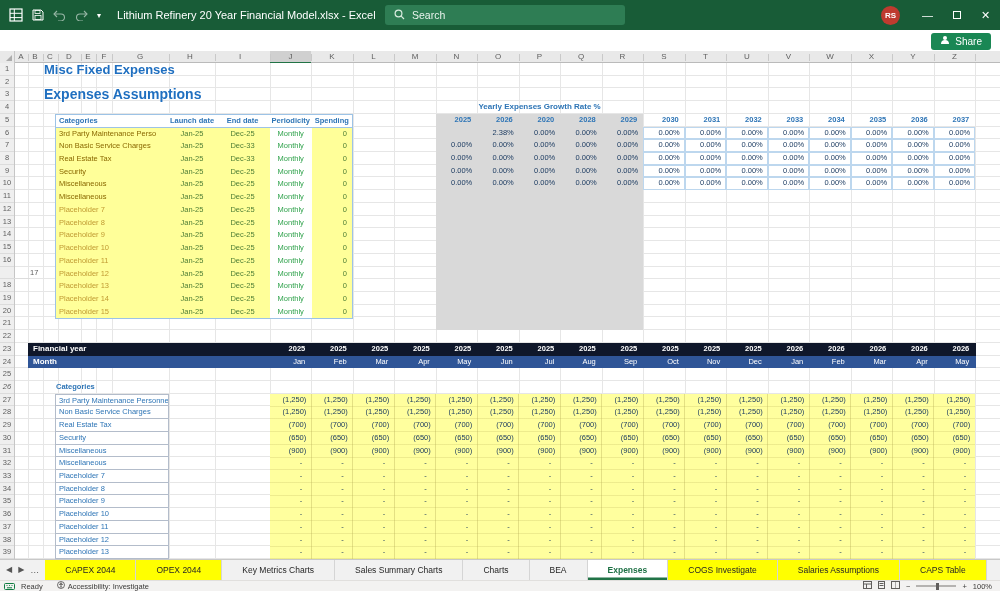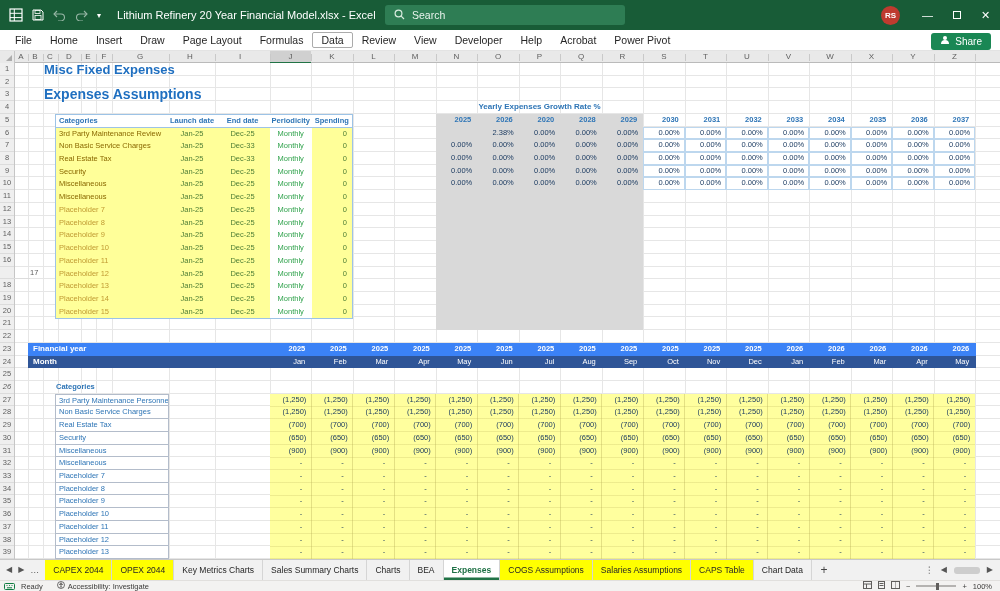--- a/index.html
+++ b/index.html
@@ -59,21 +59,21 @@
   
   .gray-box{position:absolute;left:435.8px;top:113.9px;width:207.5px;height:216.2px;background:#D9D9D9;z-index:2;}
   .growth-title{position:absolute;left:415.8px;top:101.2px;width:247.5px;height:12.72px;line-height:12.7px;text-align:center;font-size:8px;font-weight:bold;color:#2E75B6;z-index:3;}
   .growth{position:absolute;left:435.8px;top:113.9px;display:grid;grid-template-columns:repeat(13,41.5px);grid-auto-rows:12.72px;z-index:3;}
   .gyear{font-size:7.5px;font-weight:bold;color:#2E75B6;text-align:right;padding-right:6px;line-height:12.7px;}
   .gcell{font-size:7.5px;color:#17375E;text-align:right;padding-right:5px;line-height:12.7px;}
   .gcell.bordered{background:#fff;outline:1px solid #BDD7EE;outline-offset:-1px;}
 
   
   .fyrow,.morow{position:absolute;left:28px;width:947.5px;height:12.72px;z-index:3;color:#fff;}
-  .fyrow{top:342.8px;background:#3b82f6;}
+  .fyrow{top:342.8px;background:#0f172a;}
   .morow{top:355.5px;background:#2F5597;}
   .b-lbl{position:absolute;left:5px;top:0;line-height:12.7px;font-size:8px;font-weight:bold;}
   .b-cell{position:absolute;top:0;width:41.5px;line-height:12.7px;font-size:7.5px;text-align:right;padding-right:6px;font-weight:bold;}
   .morow .b-cell{font-weight:normal;}
 
   .catlabel{position:absolute;left:56px;top:380.9px;height:12.72px;line-height:12.7px;font-size:7.5px;font-weight:bold;color:#2E75B6;z-index:3;}
 
   
   .catcol{position:absolute;left:55px;top:393.7px;width:114px;z-index:3;}
   .catcell{height:12.72px;line-height:11.7px;border:1px solid #B3BCCA;border-top:none;background:#fff;color:#2E75B6;font-size:7.5px;padding-left:3px;overflow:hidden;white-space:nowrap;}
@@ -83,21 +83,21 @@
       repeating-linear-gradient(to right,transparent 0 40.5px,rgba(176,166,80,.35) 40.5px 41.5px),
       repeating-linear-gradient(to bottom,transparent 0 11.72px,rgba(176,166,80,.22) 11.72px 12.72px);
     display:grid;grid-template-columns:repeat(17,41.5px);grid-auto-rows:12.72px;}
   .vcell{font-size:7.5px;color:#17375E;text-align:right;padding-right:5px;line-height:12.7px;}
   .vcell.dash{padding-right:9px;}
 
   
   .tabbar{position:absolute;left:0;top:559px;width:1000px;height:21px;background:#F1F1F1;border-top:1px solid #C8C8C8;display:flex;align-items:stretch;z-index:7;}
   .tabnav{display:flex;align-items:center;gap:6px;padding:0 6px;color:#555;}
   .tn-btn{font-size:8px;line-height:1;}
-  .stab{display:flex;align-items:center;padding:0 8px;border-right:1px solid #D5D5D5;color:#262626;font-size:8.5px;white-space:nowrap;}
+  .stab{display:flex;align-items:center;padding:0 20px;border-right:1px solid #D5D5D5;color:#262626;font-size:8.5px;white-space:nowrap;}
   .stab.yellow{background:#FFFF00;}
   .stab.active{background:#fff;color:#1E7145;font-weight:bold;box-shadow:inset 0 -2.5px 0 #217346;}
   .tabplus{width:24px;display:flex;align-items:center;justify-content:center;color:#444;font-size:12px;}
   .tab-right{margin-left:auto;display:flex;align-items:center;gap:7px;padding-right:7px;color:#555;}
   .hthumb{width:26px;height:7px;background:#CDCDCD;border-radius:3px;}
 
   
   .statusbar{position:absolute;left:0;top:580px;width:1000px;height:11px;background:#F3F2F1;border-top:1px solid #E1DFDD;display:flex;align-items:center;font-size:7.5px;color:#3B3A39;z-index:7;}
   .sb-kb{margin-left:4px;display:flex;align-items:center;}
   .sb-ready{margin-left:6px;}
@@ -156,35 +156,20 @@
     <div class="tb-right">
       <div class="avatar">RS</div>
       <div class="winbtn">—</div>
       <div class="winbtn">
           <span class="restore-glyph"></span>
         </div>
       <div class="winbtn">✕</div>
     </div>
   </div>
 
-  <div class="menubar" id="menu-items">
-      <div class="menu-item">File</div>
-      <div class="menu-item">Home</div>
-      <div class="menu-item">Insert</div>
-      <div class="menu-item">Draw</div>
-      <div class="menu-item">Page Layout</div>
-      <div class="menu-item">Formulas</div>
-      <div class="menu-item focused">Data</div>
-      <div class="menu-item">Review</div>
-      <div class="menu-item">View</div>
-      <div class="menu-item">Developer</div>
-      <div class="menu-item">Help</div>
-      <div class="menu-item">Acrobat</div>
-      <div class="menu-item">Power Pivot</div>
-    </div>
   <div class="share-btn">
     <span>
       <svg width="10" height="10" viewBox="0 0 10 10">
           <circle cx="5" cy="3" r="2" fill="#fff"></circle>
           <path d="M1 9 a4 4 0 0 1 8 0 Z" fill="#fff"></path>
         </svg>
     </span>
     <span>Share</span>
   </div>
 
@@ -321,21 +306,21 @@
 
   <div class="atable" id="atable">
       <div class="arow head">
         <div class="acell h-cat">Categories</div>
         <div class="acell h-c w-launch">Launch date</div>
         <div class="acell h-c w-end">End date</div>
         <div class="acell h-c w-per">Periodicity</div>
         <div class="acell h-c w-sp">Spending</div>
       </div>
       <div class="arow">
-        <div class="acell c-cat">3rd Party Maintenance Review</div>
+        <div class="acell c-cat">3rd Party Maintenance Perso</div>
         <div class="acell c-date w-launch">Jan-25</div>
         <div class="acell c-date w-end">Dec-25</div>
         <div class="acell c-per w-per">Monthly</div>
         <div class="acell c-sp w-sp">0</div>
       </div>
       <div class="arow">
         <div class="acell c-cat">Non Basic Service Charges</div>
         <div class="acell c-date w-launch">Jan-25</div>
         <div class="acell c-date w-end">Dec-33</div>
         <div class="acell c-per w-per">Monthly</div>
@@ -805,21 +790,21 @@
       <span class="tn-btn" style="font-size:9px;">…</span>
     </div>
     <div id="tabs" style="display:flex;align-items:stretch;">
         <div class="stab yellow">CAPEX 2044</div>
         <div class="stab yellow">OPEX 2044</div>
         <div class="stab ">Key Metrics Charts</div>
         <div class="stab ">Sales Summary Charts</div>
         <div class="stab ">Charts</div>
         <div class="stab ">BEA</div>
         <div class="stab active">Expenses</div>
-        <div class="stab yellow">COGS Assumptions</div>
+        <div class="stab yellow">COGS Investigate</div>
         <div class="stab yellow">Salaries Assumptions</div>
         <div class="stab yellow">CAPS Table</div>
         <div class="stab ">Chart Data</div>
       </div>
     <div class="tabplus">+</div>
     <div class="tab-right">
       <span style="font-size:9px;">⋮</span>
       <span class="tn-btn">◀</span>
       <span class="hthumb"></span>
       <span class="tn-btn">▶</span>

